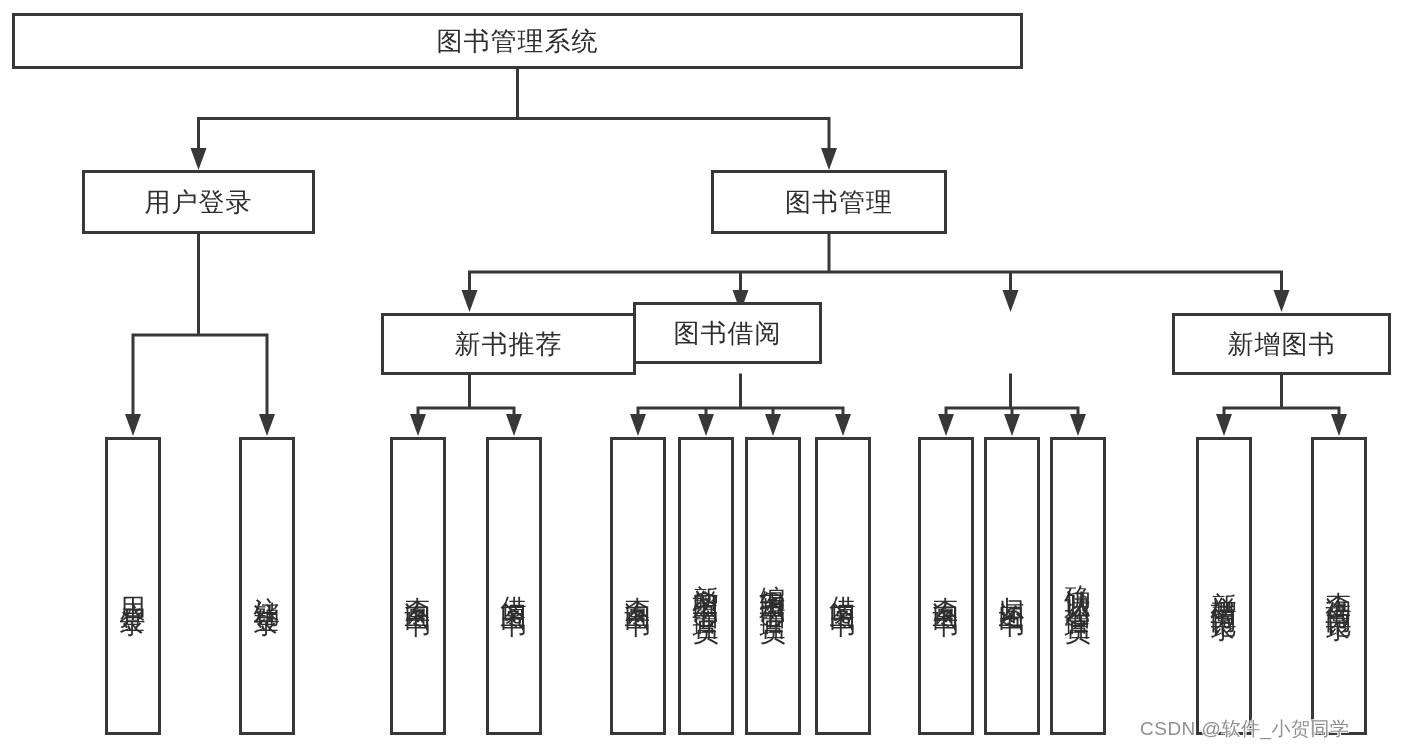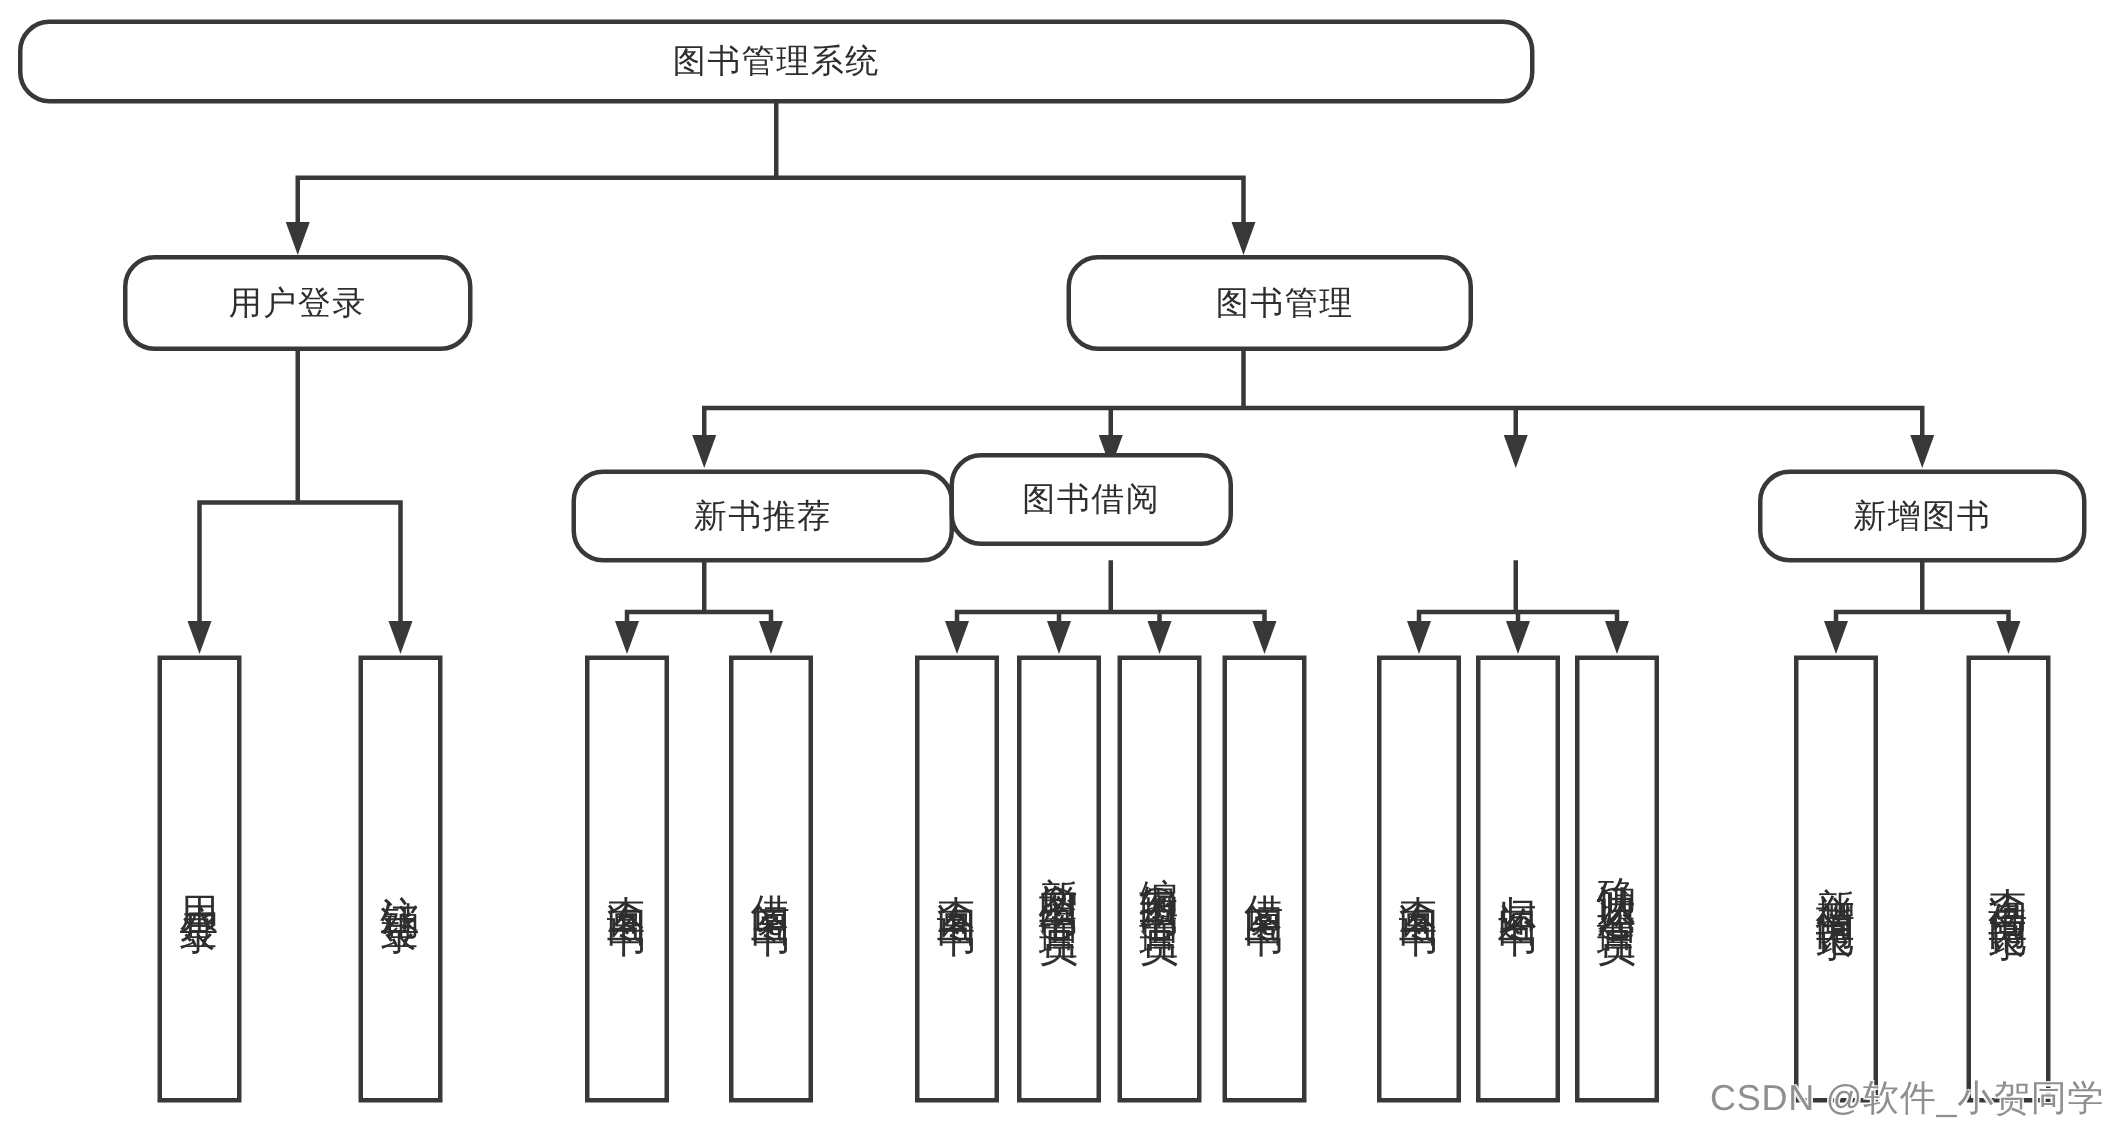--- a/index.html
+++ b/index.html
@@ -17,48 +17,48 @@
     color:var(--text);
   }
   svg.wires{position:absolute;left:0;top:0;pointer-events:none;color:var(--line);}
   svg.wires path{stroke:currentColor;stroke-width:3;fill:none;stroke-linecap:square;}
   svg.wires polygon{fill:currentColor;stroke:none;}
   .box{
     position:absolute;box-sizing:border-box;
     border:3px solid var(--line);background:var(--background);
     display:flex;align-items:center;justify-content:center;
   }
-  .box.h{font-size:22px;letter-spacing:1px;white-space:nowrap;border-radius:21px;}
+  .box.h{font-size:26px;letter-spacing:1px;white-space:nowrap;}
   .box.v{width:56px;top:437px;height:298px;}
   .box.v .vt{
     display:block;
     writing-mode:vertical-rl;
     text-orientation:mixed;
     font-size:26px;
     letter-spacing:5px;
     line-height:1;
     white-space:nowrap;
   }
   
   #b-root{left:12px;top:13px;width:1011px;height:56px;}
   #b-user-login{left:82px;top:170px;width:233px;height:64px;}
-  #b-book-mgmt{left:711px;top:170px;width:271px;height:64px;padding-left:20px;}
+  #b-book-mgmt{left:711px;top:170px;width:236px;height:64px;padding-left:20px;}
   #b-new-rec{left:381px;top:313px;width:255px;height:62px;}
   #b-borrowing{left:633px;top:302px;width:189px;height:62px;}
   #b-current{left:903px;top:313px;width:215px;height:62px;}
   #b-records{left:1172px;top:313px;width:219px;height:62px;}
   
   #l-1{left:105px;}  #l-2{left:239px;}
   #l-3{left:390px;}  #l-4{left:486px;}
   #l-5{left:610px;}  #l-6{left:678px;}  #l-7{left:745px;}  #l-8{left:815px;}
   #l-9{left:918px;}  #l-10{left:984px;} #l-11{left:1050px;}
   #l-12{left:1196px;}#l-13{left:1311px;}
   .watermark{
     position:absolute;left:1140px;top:716px;
-    font-size:24px;letter-spacing:0.5px;white-space:nowrap;
+    font-size:19px;letter-spacing:0.5px;white-space:nowrap;
     color:var(--watermark);
     text-shadow:1px 1px 0 rgba(255,255,255,.85),-1px -1px 0 rgba(255,255,255,.85),
                 1px -1px 0 rgba(255,255,255,.85),-1px 1px 0 rgba(255,255,255,.85);
     z-index:5;
   }
 </style>
 </head>
 <body>
 
 <div class="canvas">

